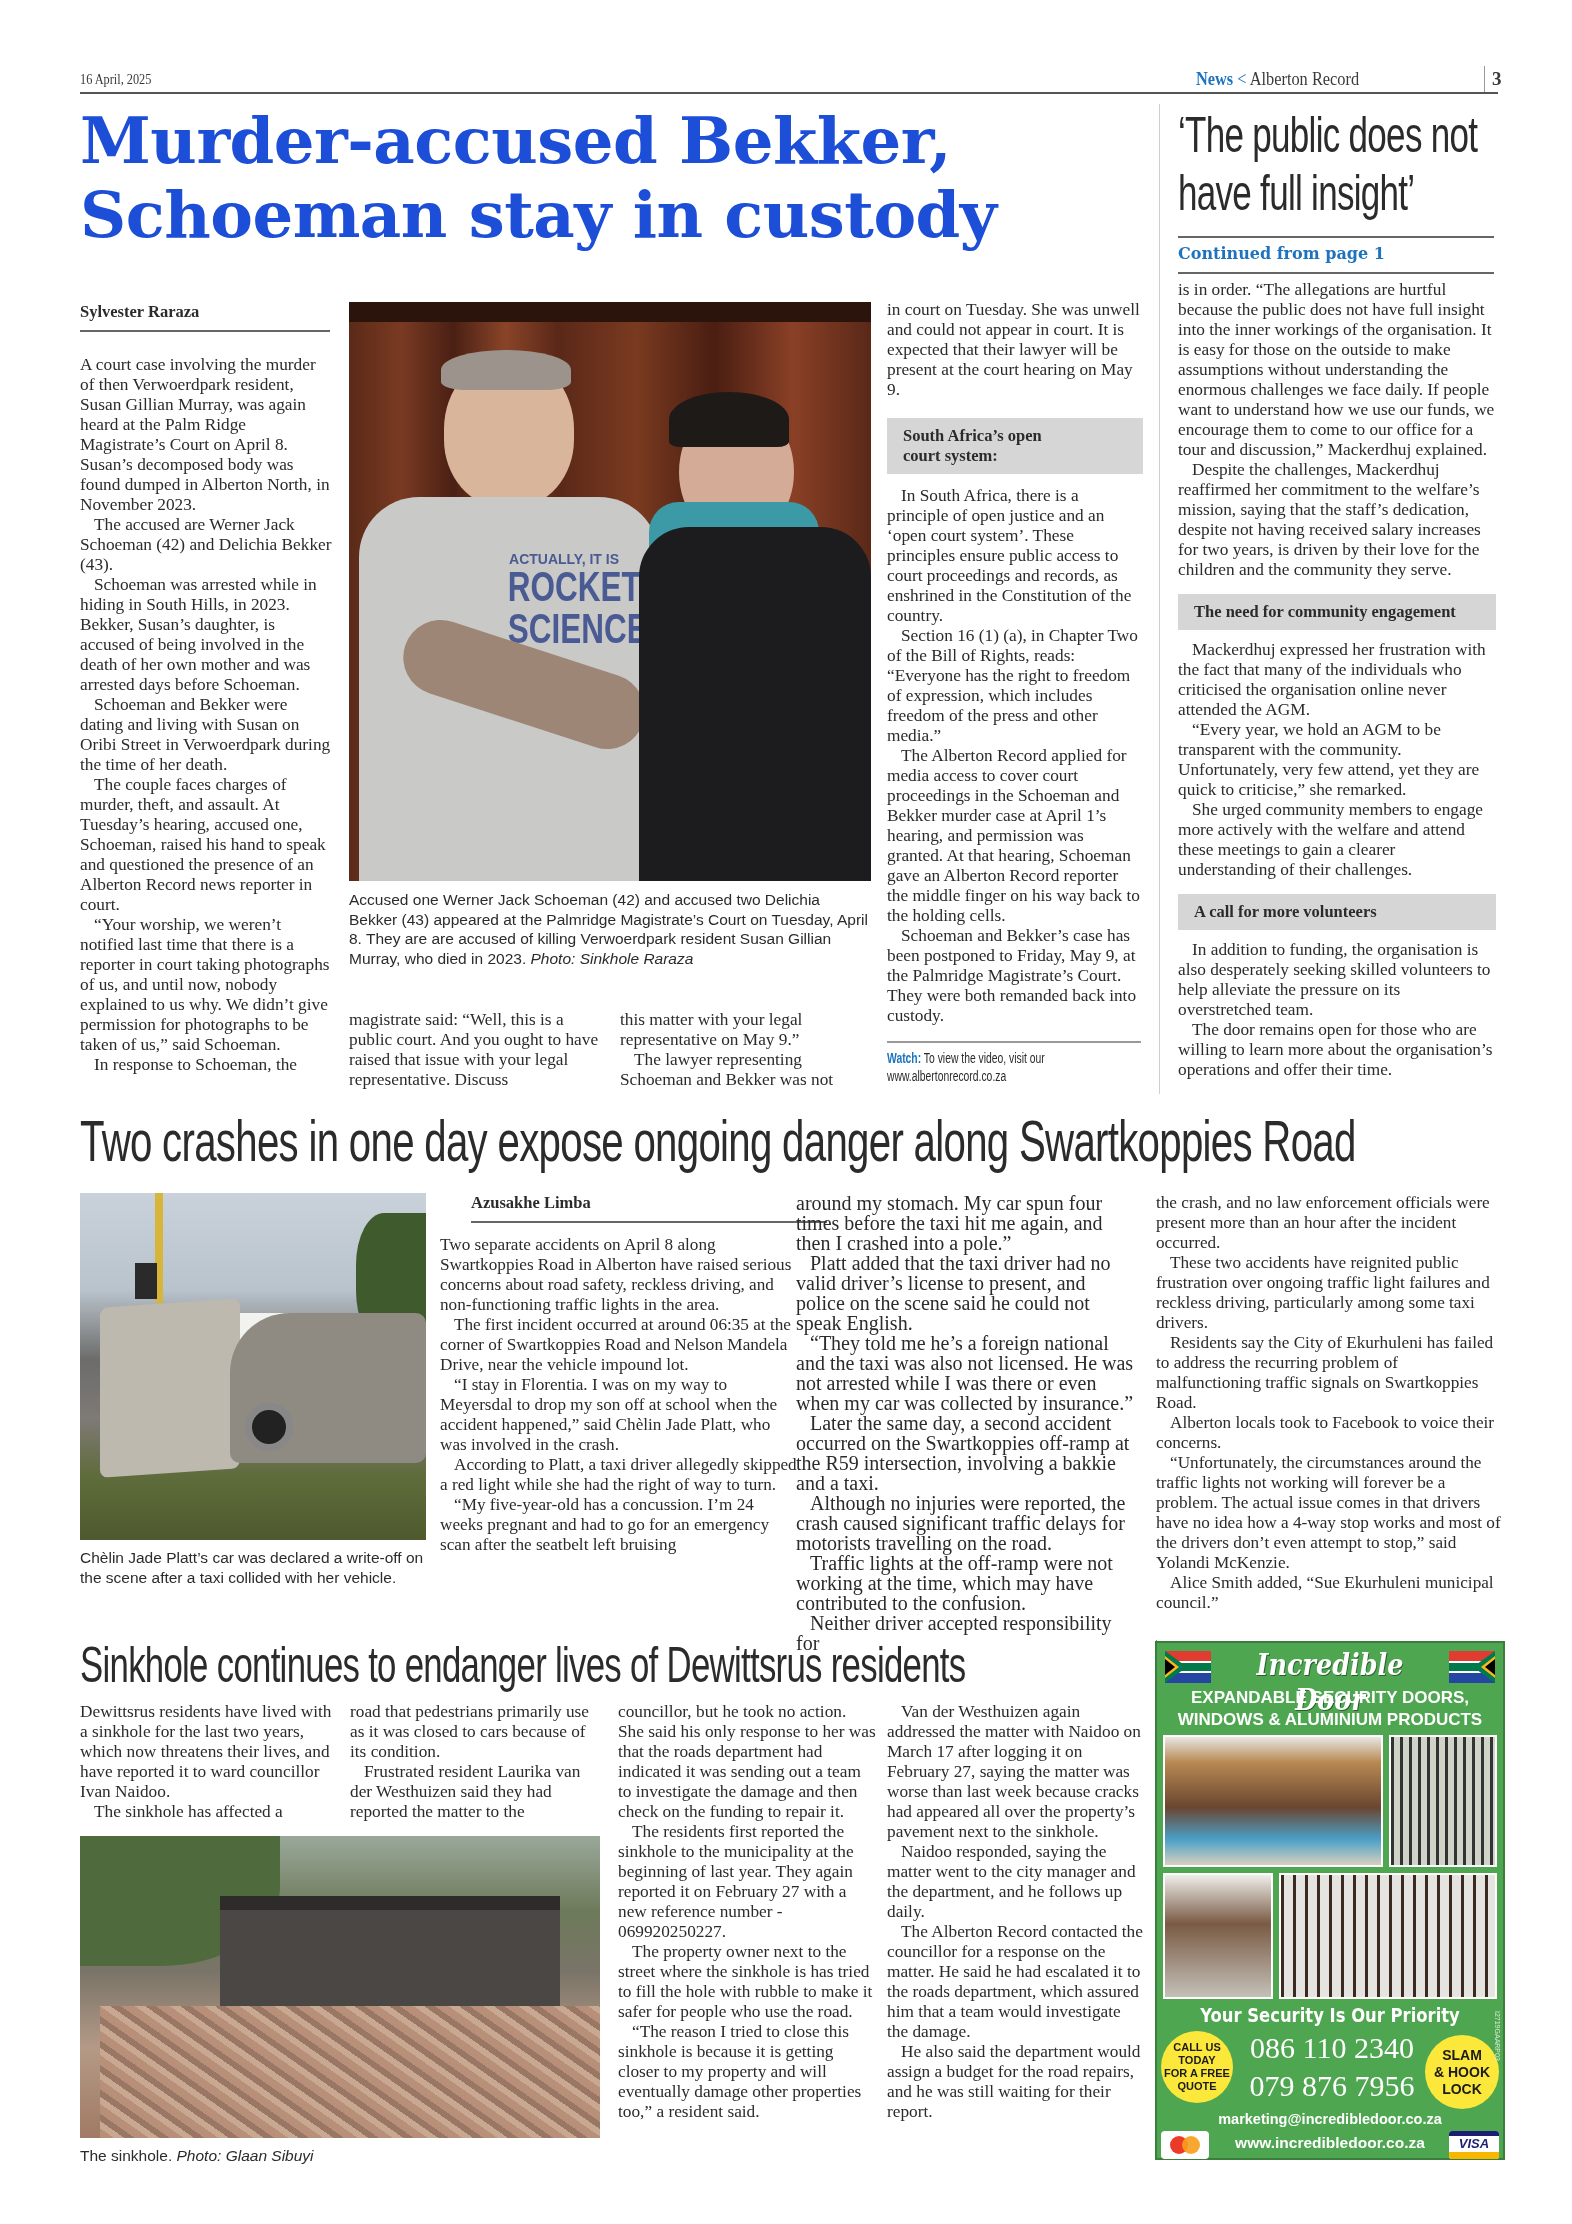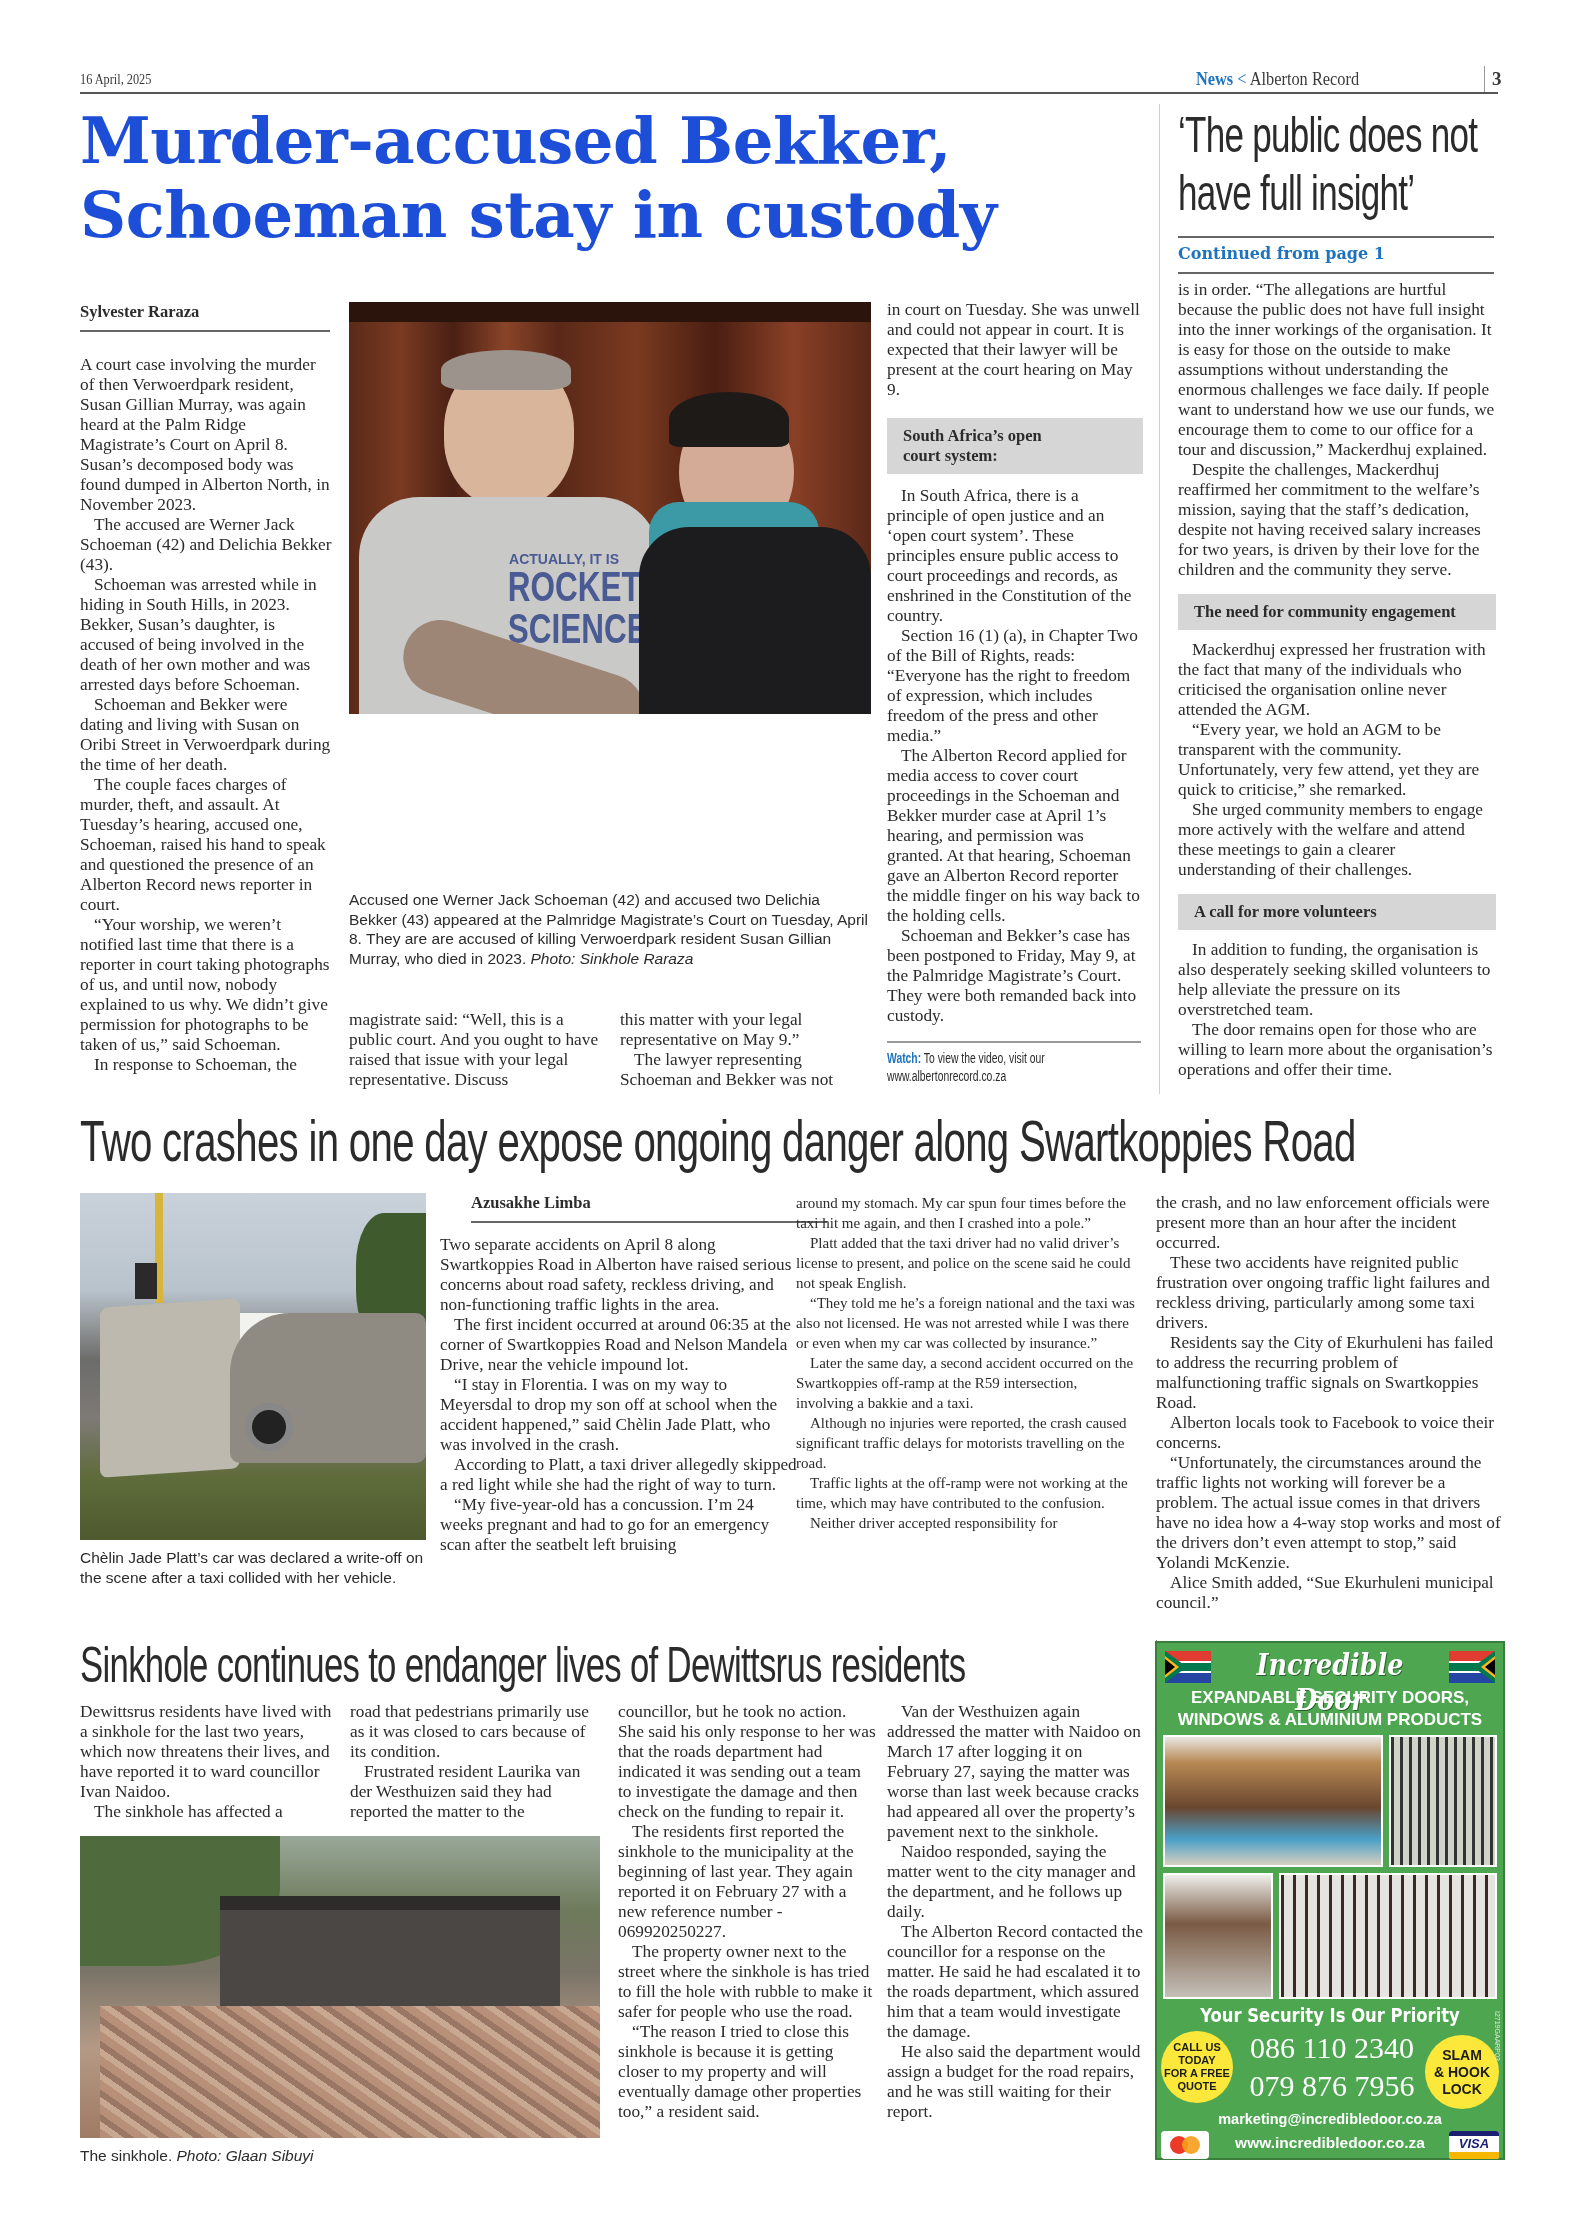--- a/index.html
+++ b/index.html
@@ -52,21 +52,21 @@
 <div class="abs body-text" style="left:80px;top:355px;width:252px;">
   <p class="first">A court case involving the murder of then Verwoerdpark resident, Susan Gillian Murray, was again heard at the Palm Ridge Magistrate’s Court on April 8. Susan’s decomposed body was found dumped in Alberton North, in November 2023.</p>
   <p>The accused are Werner Jack Schoeman (42) and Delichia Bekker (43).</p>
   <p>Schoeman was arrested while in hiding in South Hills, in 2023. Bekker, Susan’s daughter, is accused of being involved in the death of her own mother and was arrested days before Schoeman.</p>
   <p>Schoeman and Bekker were dating and living with Susan on Oribi Street in Verwoerdpark during the time of her death.</p>
   <p>The couple faces charges of murder, theft, and assault. At Tuesday’s hearing, accused one, Schoeman, raised his hand to speak and questioned the presence of an Alberton Record news reporter in court.</p>
   <p>“Your worship, we weren’t notified last time that there is a reporter in court taking photographs of us, and until now, nobody explained to us why. We didn’t give permission for photographs to be taken of us,” said Schoeman.</p>
   <p>In response to Schoeman, the</p>
 </div>
 
-<div class="abs photo" style="left:349px;top:302px;width:522px;height:412px;background:linear-gradient(90deg,#5a2a18 0,#7a3a22 10%,#4a2014 20%,#8a4428 30%,#5a2818 40%,#7a3a20 55%,#4a1e12 70%,#8a4026 85%,#5a2818 100%);" aria-label="Werner Jack Schoeman and Delichia Bekker standing in court">
+<div class="abs photo" style="left:349px;top:302px;width:522px;height:579px;background:linear-gradient(90deg,#5a2a18 0,#7a3a22 10%,#4a2014 20%,#8a4428 30%,#5a2818 40%,#7a3a20 55%,#4a1e12 70%,#8a4026 85%,#5a2818 100%);" aria-label="Werner Jack Schoeman and Delichia Bekker standing in court">
   <div style="position:absolute;left:0;right:0;top:0;height:20px;background:#2a140c;"></div>
 
   <div style="position:absolute;left:95px;top:55px;width:130px;height:150px;border-radius:48% 48% 45% 45%;background:#d9b59b;"></div>
   <div style="position:absolute;left:92px;top:48px;width:130px;height:40px;border-radius:50% 50% 20% 20%;background:#9c948c;"></div>
 
   <div style="position:absolute;left:10px;top:195px;width:300px;height:384px;border-radius:60px 60px 0 0;background:#c9c9c7;"></div>
   <div style="position:absolute;left:140px;top:250px;width:150px;text-align:center;font-family:'Liberation Sans',sans-serif;font-weight:bold;color:#4a5a93;line-height:1;">
     <div style="font-size:14px;">ACTUALLY, IT IS</div>
     <div style="font-size:42px;transform:scaleX(0.75);">ROCKET</div>
     <div style="font-size:42px;transform:scaleX(0.75);">SCIENCE</div>
@@ -144,21 +144,21 @@
 <div class="abs caption" style="left:80px;top:1548px;width:346px;">Chèlin Jade Platt’s car was declared a write-off on the scene after a taxi collided with her vehicle.</div>
 
 <div class="abs byline" style="left:440px;top:1193px;width:356px;margin-left:31px;">Azusakhe Limba</div>
 <div class="abs body-text" style="left:440px;top:1235px;width:358px;font-size:17.2px;">
   <p class="first">Two separate accidents on April 8 along Swartkoppies Road in Alberton have raised serious concerns about road safety, reckless driving, and non-functioning traffic lights in the area.</p>
   <p>The first incident occurred at around 06:35 at the corner of Swartkoppies Road and Nelson Mandela Drive, near the vehicle impound lot.</p>
   <p>“I stay in Florentia. I was on my way to Meyersdal to drop my son off at school when the accident happened,” said Chèlin Jade Platt, who was involved in the crash.</p>
   <p>According to Platt, a taxi driver allegedly skipped a red light while she had the right of way to turn.</p>
   <p>“My five-year-old has a concussion. I’m 24 weeks pregnant and had to go for an emergency scan after the seatbelt left bruising</p>
 </div>
-<div class="abs body-text" style="left:796px;top:1193px;width:340px;font-size:15px;">
+<div class="abs body-text" style="left:796px;top:1193px;width:340px;font-size:20px;">
   <p class="first">around my stomach. My car spun four times before the taxi hit me again, and then I crashed into a pole.”</p>
   <p>Platt added that the taxi driver had no valid driver’s license to present, and police on the scene said he could not speak English.</p>
   <p>“They told me he’s a foreign national and the taxi was also not licensed. He was not arrested while I was there or even when my car was collected by insurance.”</p>
   <p>Later the same day, a second accident occurred on the Swartkoppies off-ramp at the R59 intersection, involving a bakkie and a taxi.</p>
   <p>Although no injuries were reported, the crash caused significant traffic delays for motorists travelling on the road.</p>
   <p>Traffic lights at the off-ramp were not working at the time, which may have contributed to the confusion.</p>
   <p>Neither driver accepted responsibility for</p>
 </div>
 <div class="abs body-text" style="left:1156px;top:1193px;width:345px;font-size:17.2px;">
   <p class="first">the crash, and no law enforcement officials were present more than an hour after the incident occurred.</p>

